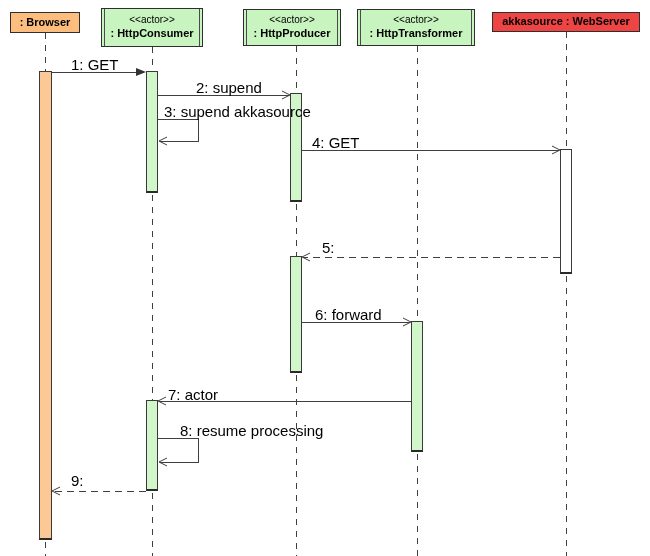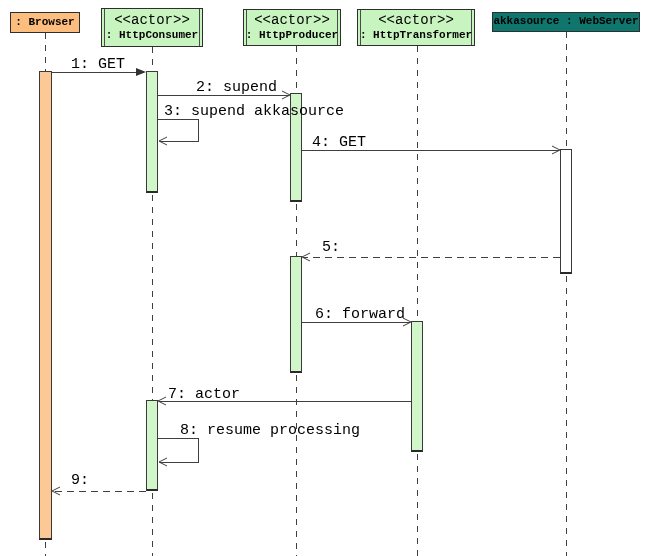--- a/index.html
+++ b/index.html
@@ -1,36 +1,36 @@
 <!DOCTYPE html>
 <html style="--actor_fill: #c8f4bf; --activation_fill: #d1f6ca; --browser_fill: #fcbd7e; --browser_activation_fill: #fcc896; --line: #3f3f3f;"><head>
 <meta charset="utf-8">
 <style>
   html,body { margin:0; padding:0; background:#ffffff; }
   .canvas {
     position:relative; width:650px; height:556px; background:#ffffff;
-    font-family:Liberation Mono, monospace; overflow:hidden;
+    font-family:Liberation Sans, sans-serif; overflow:hidden;
   }
   svg.wires { position:absolute; left:0; top:0; width:650px; height:556px; }
 
   
   .abox {
     position:absolute; box-sizing:border-box; border:1px solid #2e2e2e;
     display:flex; flex-direction:column; align-items:center; justify-content:center;
     text-align:center; color:#000; line-height:1.25;
   }
   .abox .aname  { font-size:11px; font-weight:bold; white-space:nowrap; }
-  .abox .stereo { font-size:14px; white-space:nowrap; }
+  .abox .stereo { font-size:10px; white-space:nowrap; }
   .abox.green {
     background: var(--actor_fill);
     box-shadow: inset 2px 0 0 var(--actor_fill), inset 3px 0 0 #4a4a4a,
                 inset -2px 0 0 var(--actor_fill), inset -3px 0 0 #4a4a4a;
   }
   .abox.orange { background: var(--browser_fill); }
-  .abox.white  { background: #0f766e; }
+  .abox.white  { background: #ef4444; }
 
   
   .bar {
     position:absolute; box-sizing:border-box;
     border:1px solid #3a3a3a; border-bottom:2px solid #2a2a2a;
   }
   .bar.green  { background: var(--activation_fill); }
   .bar.orange { background: var(--browser_activation_fill); }
   .bar.white  { background:#ffffff; }
 

